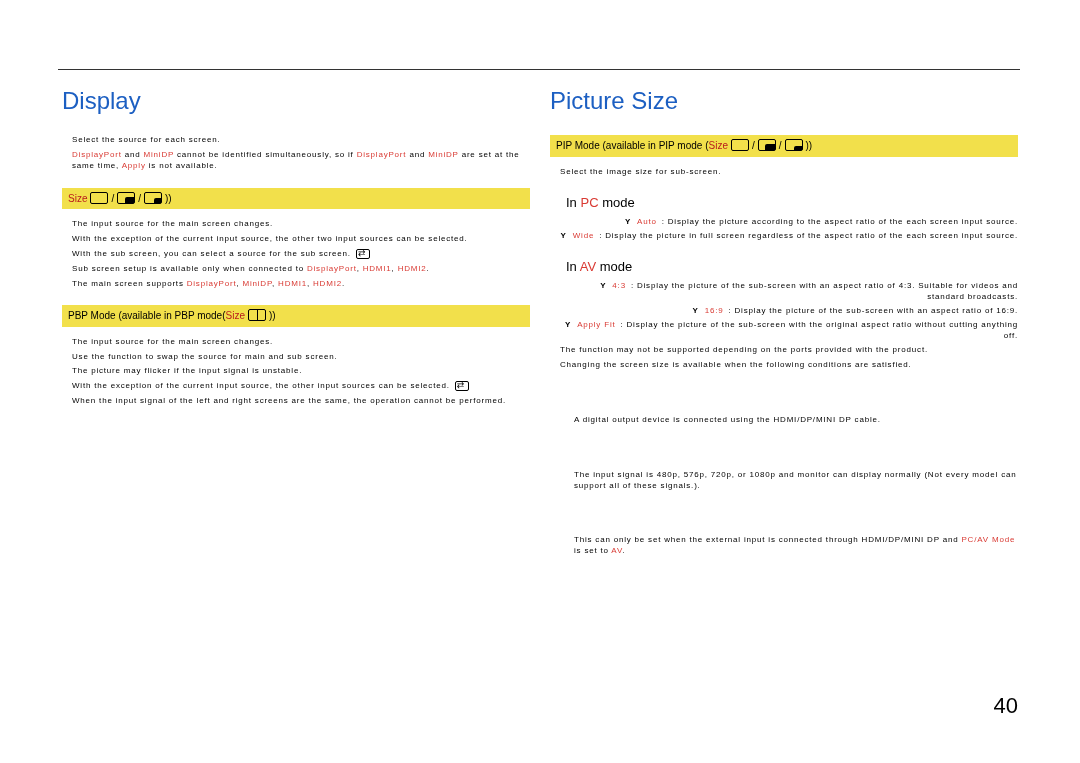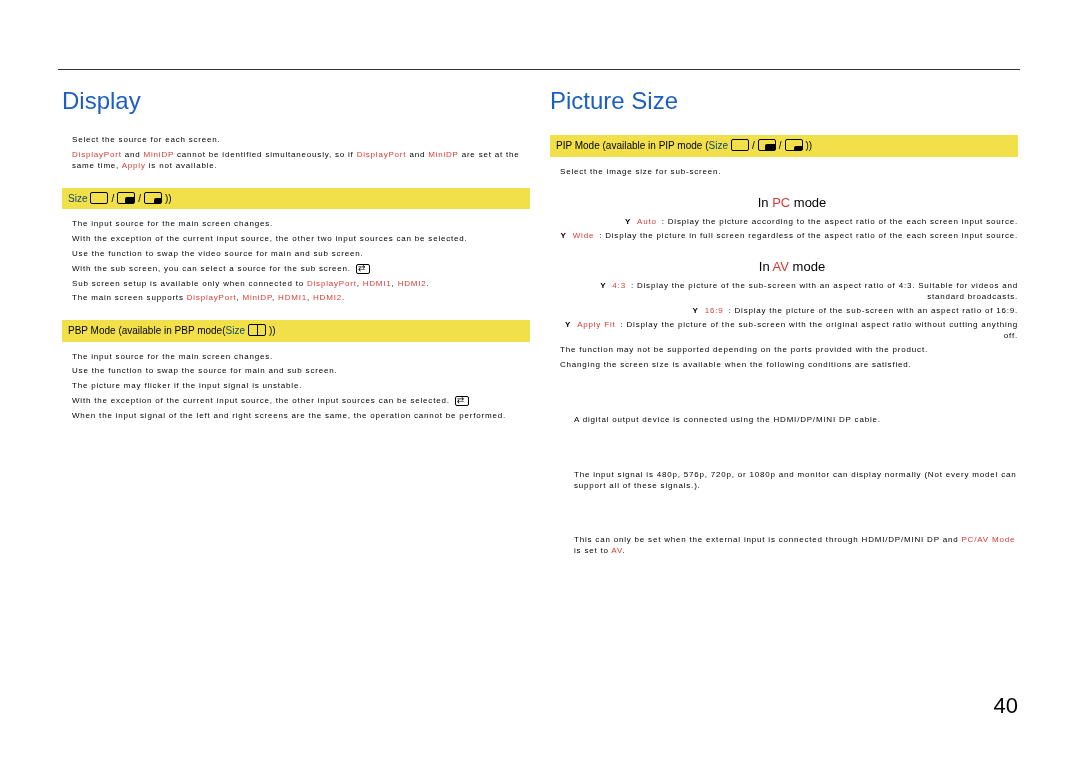--- a/index.html
+++ b/index.html
@@ -26,30 +26,30 @@
     background:#f2e04b;
     color:#000;
     font-size:10px;
     font-weight:400;
     padding:4px 6px;
     margin:16px 0 10px 0;
     display:flex;
     align-items:flex-start;
     flex-wrap:wrap;
   }
-  .yellow-bar .hl { color:#0c4a6e; }
+  .yellow-bar .hl { color:#b91c1c; }
   .yellow-bar .icon { width:18px; height:12px; border:1.5px solid #000; border-radius:2px; margin:0 3px; display:inline-flex; }
   .icon-large { }
   .icon-medium::after { content:""; margin-left:auto; width:60%; height:60%; margin-top:auto; background:#000; border-top-left-radius:2px; }
   .icon-small::after  { content:""; margin-left:auto; width:45%; height:45%; margin-top:auto; background:#000; border-top-left-radius:2px; }
   .icon-pbp { display:inline-flex; }
   .icon-pbp::before { content:""; width:50%; height:100%; border-right:1.5px solid #000; }
   p.note { margin:4px 0 4px 10px; font-size:8px; letter-spacing:0.1em; color:#000; }
   p.note.sub4 { margin-left:24px;margin-top:44px; }
-  .sub-heading { font-size:13px; color:#000; margin:16px 0 6px 16px;text-align:center; }
+  .sub-heading { font-size:13px; color:#000; margin:16px 0 6px 16px; }
   ul.items { list-style:none; padding:0; margin:0 0 0 10px;text-align:right; }
   ul.items li { font-size:8px; margin:3px 0; letter-spacing:0.1em; }
   ul.items li::before { content:"Y"; margin-right:6px; color:#000; font-weight:600; }
   ul.items li .hl { margin-right:3px; }
   ul.items li .desc { margin-left:2px; }
   .swap-icon { display:inline-block; width:14px; height:10px; border:1px solid #000; border-radius:2px; position:relative; vertical-align:middle; margin:0 2px; }
   .swap-icon::before { content:"⇄"; position:absolute; left:1px; top:-3px; font-size:9px; }
   .pagenum { position:absolute; right:62px; bottom:42px; font-size:22px; color:#000; }
 </style>
 </head>
@@ -84,21 +84,20 @@
         <span class="icon icon-large"></span>
         <span> / </span>
         <span class="icon icon-medium"></span>
         <span> / </span>
         <span class="icon icon-small"></span>
         <span>))</span>
       </div>
 
       <p class="note">The input source for the main screen changes.</p>
       <p class="note">With the exception of the current input source, the other two input sources can be selected.</p>
-      <p class="note">Use the function to swap the video source for main and sub screen.</p>
       <p class="note">
         <span>With the sub screen, you can select a source for the sub screen.</span>
         <span class="swap-icon"></span>
       </p>
       <p class="note">
         <span>Sub screen setup is available only when connected to </span>
         <span class="hl">DisplayPort</span>, 
         <span class="hl">HDMI1</span>, 
         <span class="hl">HDMI2</span>.
       </p>

